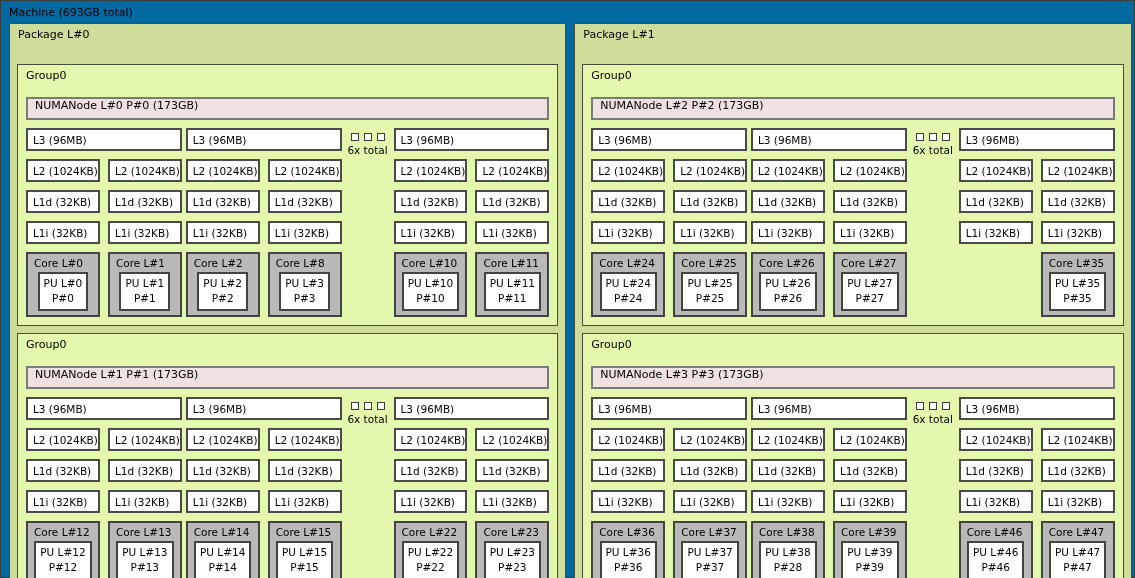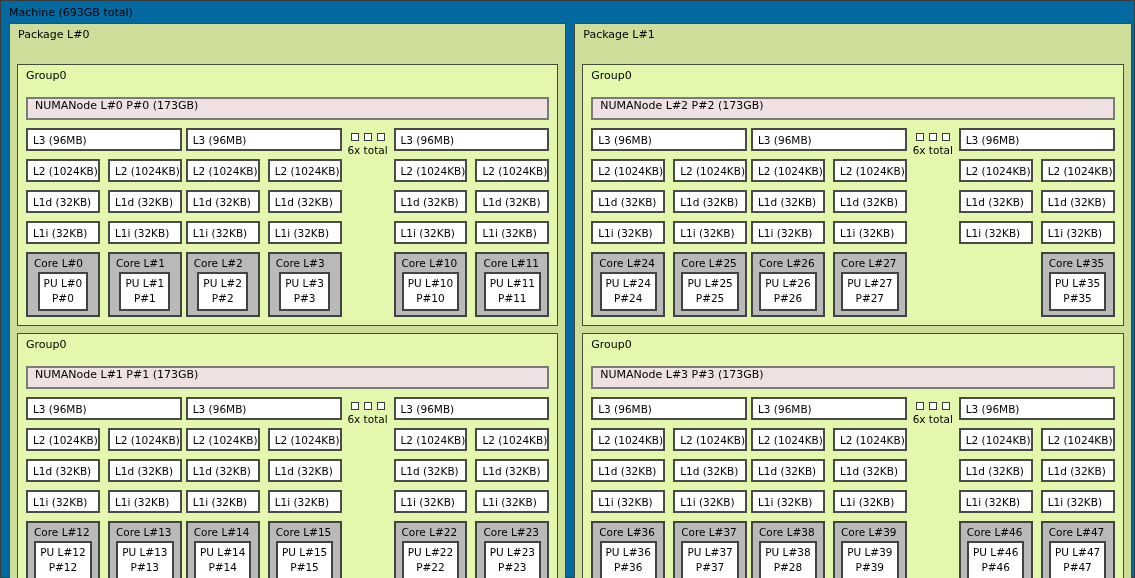--- a/index.html
+++ b/index.html
@@ -169,21 +169,21 @@
                           <div>PU L#2</div>
                           <div>P#2</div>
                         </div>
                       </div>
                     </div>
                     <div class="col">
                       <div class="cbox">L2 (1024KB)</div>
                       <div class="cbox">L1d (32KB)</div>
                       <div class="cbox">L1i (32KB)</div>
                       <div class="core">
-                        <div class="core-label">Core L#3</div>
+                        <div class="core-label">Core L#8</div>
                         <div class="pu">
                           <div>PU L#3</div>
                           <div>P#3</div>
                         </div>
                       </div>
                     </div>
                   </div>
                 </div>
 
                 <div class="more">

